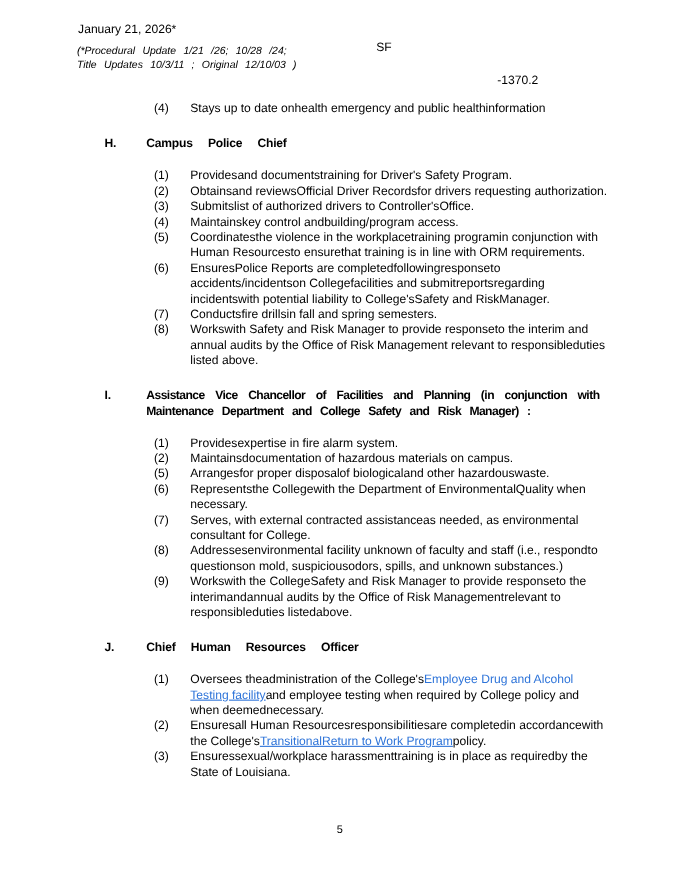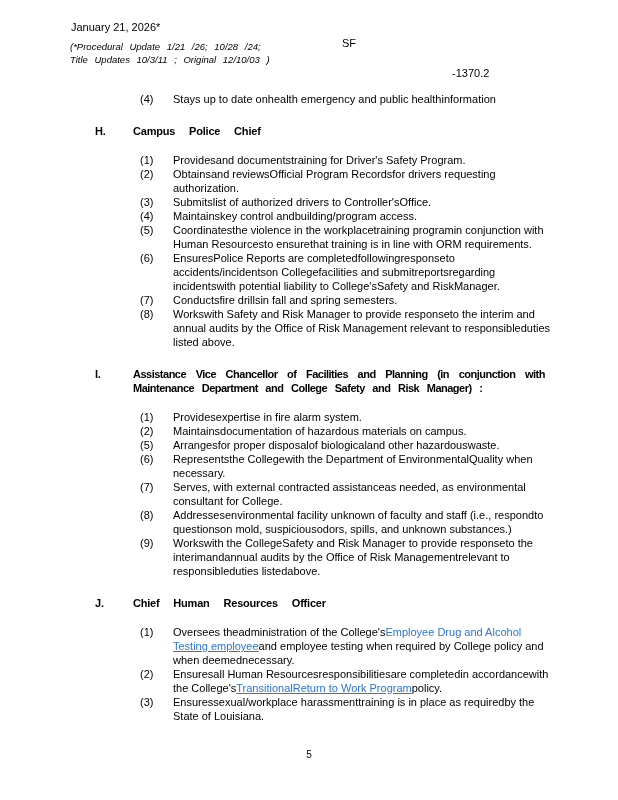--- a/index.html
+++ b/index.html
@@ -57,21 +57,21 @@
       <span class="letter">H.</span>
       <span class="stitle">Campus Police Chief</span>
     </div>
 
     <div class="li">
       <span class="num">(1)</span>
       <span class="txt">Providesand documentstraining for Driver's Safety Program.</span>
     </div>
     <div class="li">
       <span class="num">(2)</span>
-      <span class="txt">Obtainsand reviewsOfficial Program Recordsfor drivers requesting authorization.</span>
+      <span class="txt">Obtainsand reviewsOfficial Driver Recordsfor drivers requesting authorization.</span>
     </div>
     <div class="li">
       <span class="num">(3)</span>
       <span class="txt">Submitslist of authorized drivers to Controller'sOffice.</span>
     </div>
     <div class="li">
       <span class="num">(4)</span>
       <span class="txt">Maintainskey control andbuilding/program access.</span>
     </div>
     <div class="li">
@@ -128,21 +128,21 @@
       <span class="txt">Workswith the CollegeSafety and Risk Manager to provide responseto the interimandannual audits by the Office of Risk Managementrelevant to responsibleduties listedabove.</span>
     </div>
 
     <div class="sec">
       <span class="letter">J.</span>
       <span class="stitle">Chief Human Resources Officer</span>
     </div>
 
     <div class="li">
       <span class="num">(1)</span>
-      <span class="txt"><span>Oversees theadministration of the College's</span><a class="link"><span>Employee Drug and Alcohol</span><br><span class="u">Testing employee</span></a><span>and employee testing when required by College policy and when deemednecessary.</span></span>
+      <span class="txt"><span>Oversees theadministration of the College's</span><a class="link"><span>Employee Drug and Alcohol</span><br><span class="u">Testing facility</span></a><span>and employee testing when required by College policy and when deemednecessary.</span></span>
     </div>
     <div class="li">
       <span class="num">(2)</span>
       <span class="txt"><span>Ensuresall Human Resourcesresponsibilitiesare completedin accordancewith the College's</span><a class="link u">TransitionalReturn to Work Program</a><span>policy.</span></span>
     </div>
     <div class="li">
       <span class="num">(3)</span>
       <span class="txt">Ensuressexual/workplace harassmenttraining is in place as requiredby the State of Louisiana.</span>
     </div>
 

